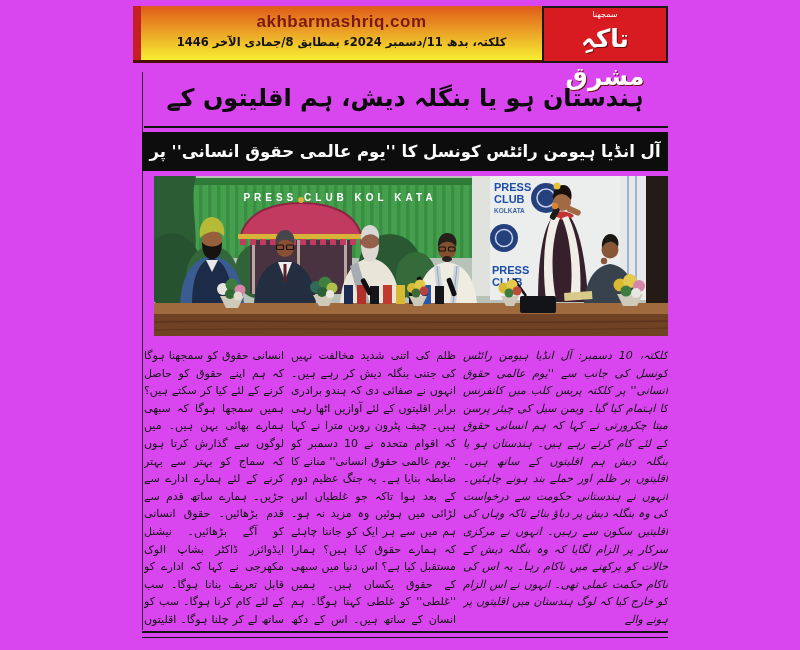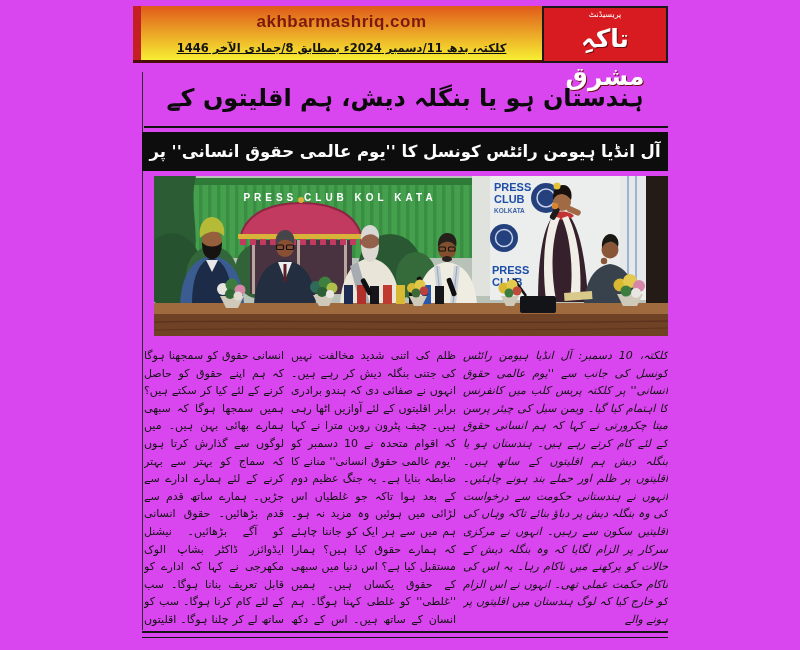--- a/index.html
+++ b/index.html
@@ -5,21 +5,21 @@
   html,body{margin:0;padding:0;}
   body{width:800px;height:650px;background:#f3f2ef;font-family:"DejaVu Sans",sans-serif;overflow:hidden;}
   .page{position:relative;width:800px;height:650px;background:#d946ef;padding-left:23px;}
   .content{position:absolute;left:133px;top:0;width:535px;height:650px;}
 
   
   .masthead{position:absolute;top:6px;left:0;width:535px;height:57px;display:flex;box-sizing:border-box;}
   .mast-cap{width:8px;background:#c41f24;border-bottom:3px solid #4a0d07;}
   .mast-grad{flex:1;background:linear-gradient(#e05a1a,#f7ef33);border-bottom:3px solid #4a0d07;text-align:center;box-sizing:border-box;}
   .website{font-family:"Liberation Sans","DejaVu Sans",sans-serif;font-size:17px;font-weight:bold;color:#7c180e;margin-top:6px;letter-spacing:.5px;}
-  .dateline{direction:rtl;font-size:11.5px;color:#121212;margin-top:9px;font-weight:bold;text-decoration:underline;}
+  .dateline{direction:rtl;font-size:11.5px;color:#121212;margin-top:3px;font-weight:bold;}
   .mast-logo{width:126px;background:#d81b21;border:2px solid #1a1a1a;color:#fff;text-align:center;box-sizing:border-box;}
   .logo-tagline{font-size:8px;line-height:10px;margin-top:2px;}
   .logo-title{direction:rtl;font-size:25px;font-weight:bold;line-height:38px;text-shadow:1px 1px 0 #6a0d10;}
 
   
   .left-rule{position:absolute;left:9px;top:72px;width:0;height:558px;border-left:1.5px solid #2b2b2b;}
   .headline-rule{position:absolute;left:11px;top:126px;width:524px;border-top:2px solid #111;}
   .end-rule{position:absolute;left:9px;top:631px;width:526px;height:4px;border-top:2.5px solid #151515;border-bottom:1.5px solid #151515;}
 
   .headline{position:absolute;left:12px;top:74px;width:520px;margin:0;direction:rtl;text-align:center;font-size:24px;font-weight:bold;color:#0b0b0b;line-height:48px;}
@@ -42,21 +42,21 @@
 <div class="page">
   <div class="content">
 
     <div class="masthead">
       <div class="mast-cap"></div>
       <div class="mast-grad">
         <div class="website">akhbarmashriq.com</div>
         <div class="dateline">کلکتہ، بدھ 11/دسمبر 2024ء بمطابق 8/جمادی الآخر 1446</div>
       </div>
       <div class="mast-logo">
-        <div class="logo-tagline">پریسیڈنٹ</div>
+        <div class="logo-tagline">سمجھنا</div>
         <div class="logo-title">تاکہِ مشرق</div>
       </div>
     </div>
 
     <div class="left-rule"></div>
 
     <h1 class="headline">ہندستان ہو یا بنگلہ دیش، ہم اقلیتوں کے ساتھ ہیں</h1>
     <div class="headline-rule"></div>
 
     <div class="subheadline">آل انڈیا ہیومن رائٹس کونسل کا ''یوم عالمی حقوق انسانی'' پر پریس کانفرنس</div>

